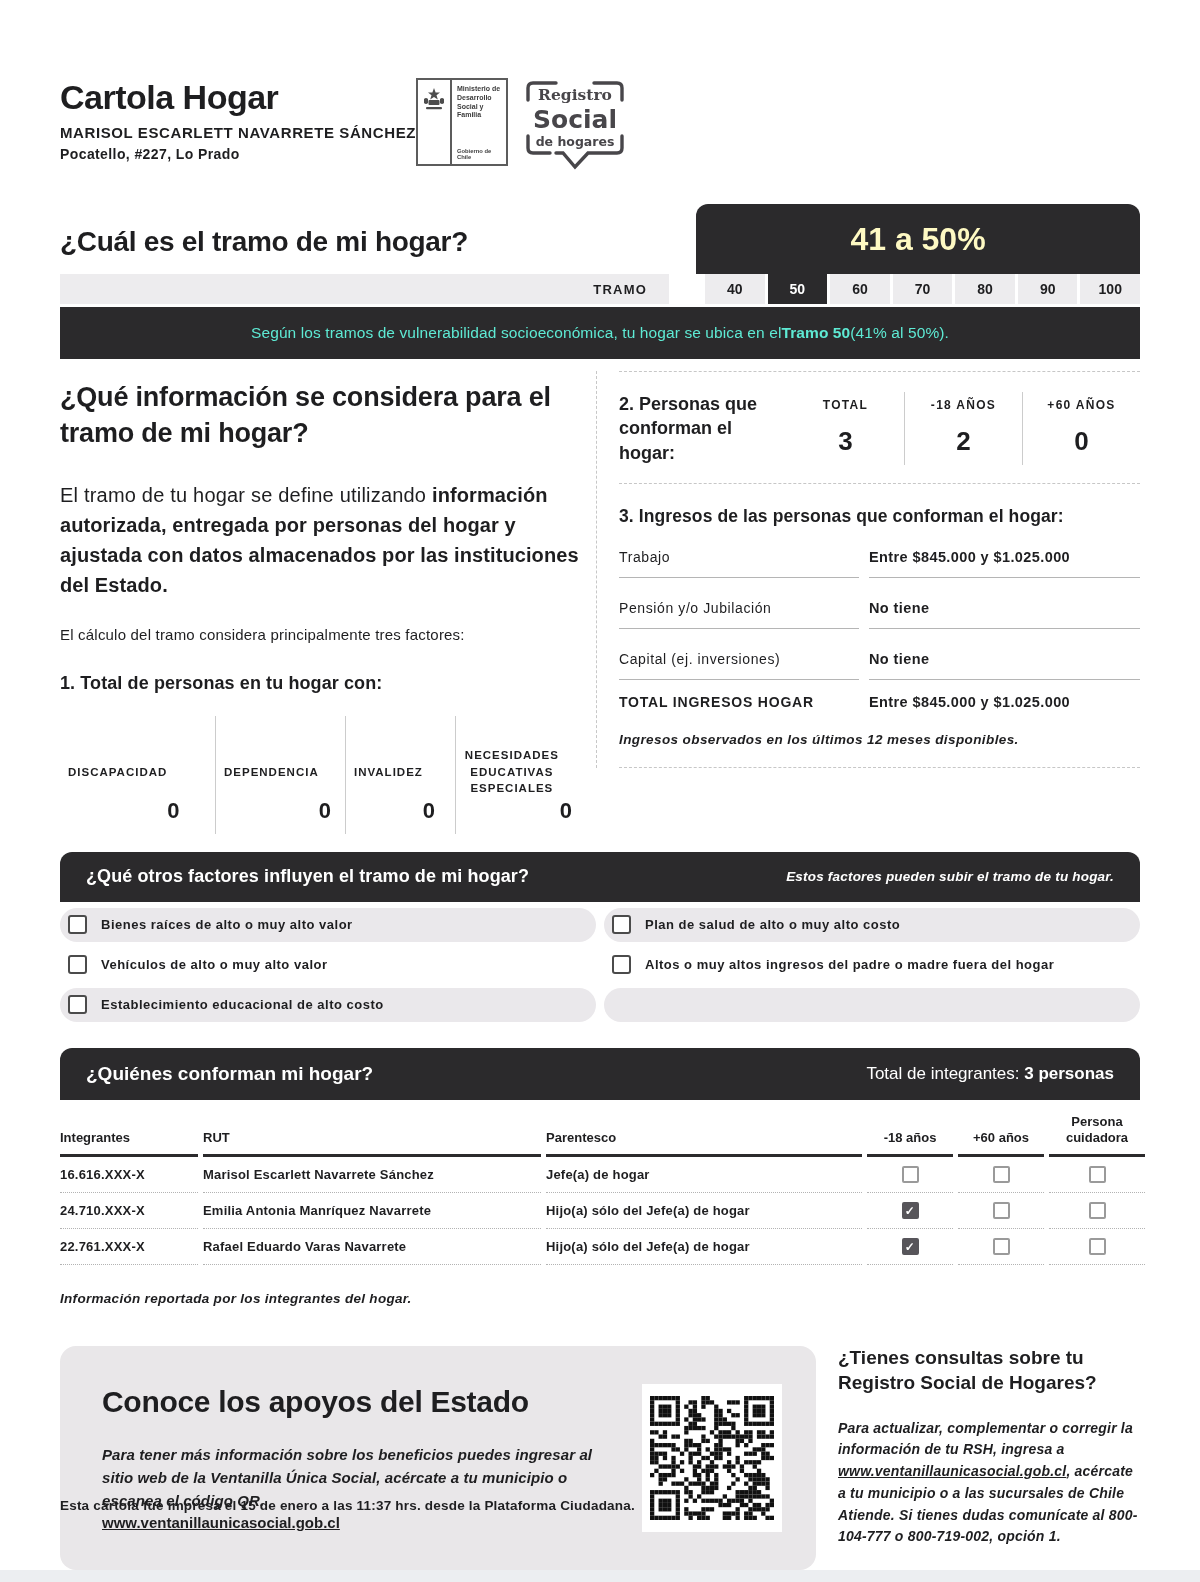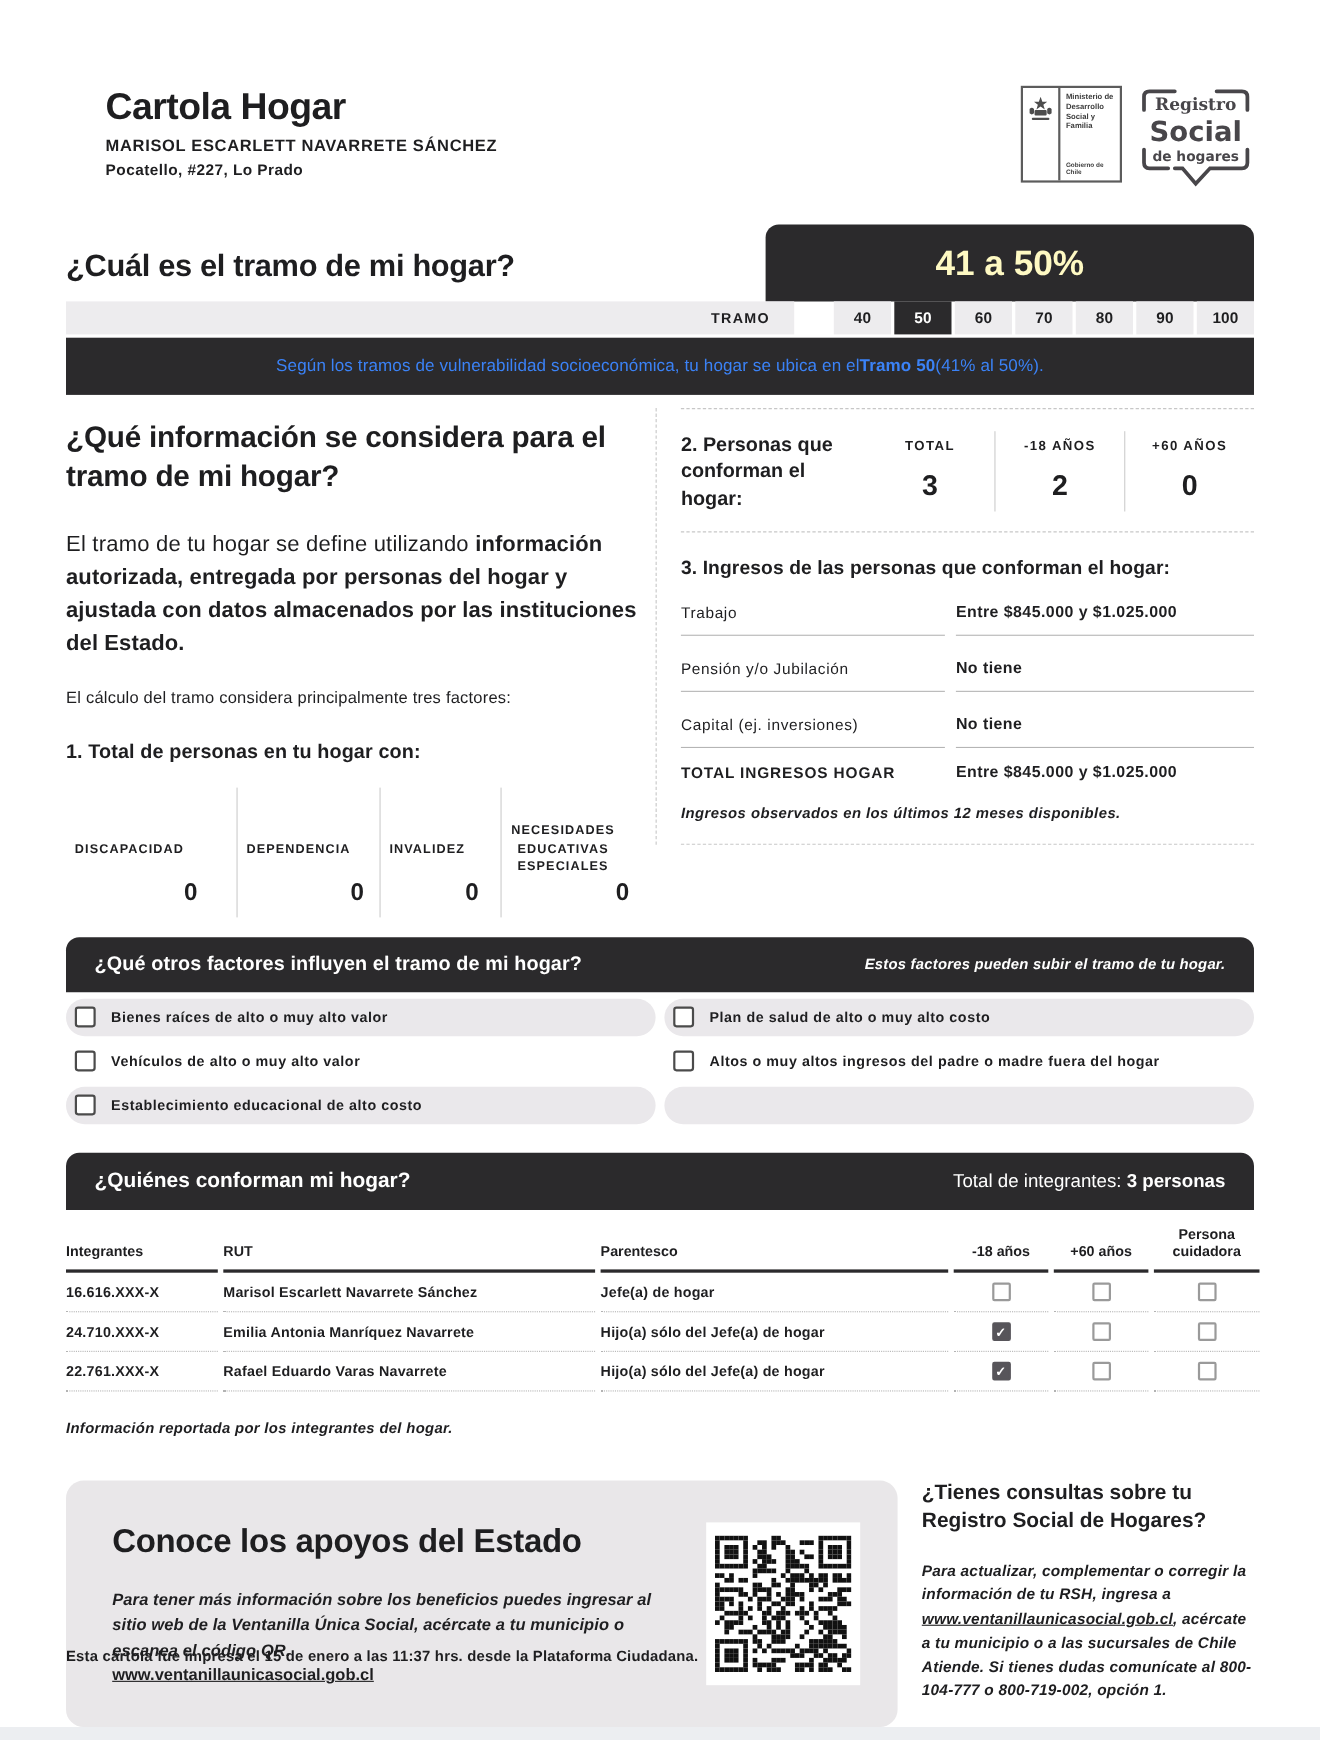--- a/index.html
+++ b/index.html
@@ -4,46 +4,46 @@
 <style>
   * { margin:0; padding:0; box-sizing:border-box; }
   html,body { width:1200px; }
   body {
     height:1582px; background:#fff; position:relative; overflow:hidden;
     font-family:"Liberation Sans", sans-serif; color:#1e1e20;
   }
   .page { padding:78px 60px 0; }
 
   
-  .hdr { display:flex; justify-content:space-between; align-items:flex-start;margin-left:36px; }
+  .hdr { display:flex; justify-content:flex-start; align-items:flex-start; }
   .hdr-title { font-size:34px; font-weight:800; letter-spacing:-0.5px; }
   .hdr-name { font-size:15px; font-weight:700; letter-spacing:.6px; margin-top:7px; }
   .hdr-addr { font-size:14px; font-weight:600; letter-spacing:.4px; margin-top:5px; }
   .hdr-right { display:flex; align-items:flex-start; gap:14px; }
   .hdr-meta { text-align:right; font-size:14px; font-weight:700; line-height:1.55; letter-spacing:.3px; padding-top:14px; }
   .min-logo { width:92px; height:88px; border:2px solid #5c5c5c; display:flex; background:#fff; }
   .min-left { width:34px; border-right:2px solid #5c5c5c; display:flex; justify-content:center; padding-top:7px; }
   .min-right { flex:1; padding:5px 4px 4px 5px; display:flex; flex-direction:column; }
   .min-text { font-size:7px; font-weight:700; line-height:1.25; color:#3c3c3c; }
   .min-gov { font-size:5.8px; font-weight:700; color:#3c3c3c; margin-top:auto; }
   .rsh-logo { width:106px; height:96px; position:relative; }
 
   
   .tramo-top { display:flex; align-items:flex-end; margin-top:30px; }
   .tramo-q { flex:1; font-size:28px; font-weight:800; letter-spacing:-0.3px; padding-bottom:16px; }
   .tramo-box { width:444px; height:70px; background:#2b2a2c; border-radius:12px 12px 0 0;
     display:flex; align-items:center; justify-content:center; color:#fef9c3; font-size:32px; font-weight:800; }
   .scale { display:flex; height:30px;gap:33px; }
   .scale-label { flex:1; background:#edecee; display:flex; align-items:center; justify-content:flex-end;
     padding-right:22px; font-size:13px; font-weight:700; letter-spacing:1.2px; }
-  .scale-cells { width:382px; display:flex; gap:3px; margin-left:3px; }
+  .scale-cells { width:435px; display:flex; gap:3px; margin-left:3px; }
   .scale-cell { flex:1; background:#edecee; display:flex; align-items:center; justify-content:center;
     font-size:14px; font-weight:700; }
   .scale-cell.sel { background:#2b2a2c; color:#fff; }
-  .banner { margin-top:3px; background:#2b2a2c; color:#3b82f6; height:52px; display:flex;
+  .banner { margin-top:3px; background:#2b2a2c; color:#5eead4; height:52px; display:flex;
     align-items:center; justify-content:center; font-size:15.5px; letter-spacing:.1px; }
   .banner b { margin:0; }
 
   
   .cols { display:flex; margin-top:12px; align-items:flex-start; }
   .col-left { width:520px; padding-top:8px; }
   .col-right { flex:1; margin-left:16px; border-left:1px dashed #c7c7c7; padding-left:22px; }
 
   .info-h { font-size:27px; font-weight:800; line-height:1.35; letter-spacing:-0.2px; }
   .info-p { font-size:20px; line-height:1.5; margin-top:28px; letter-spacing:.2px; }

